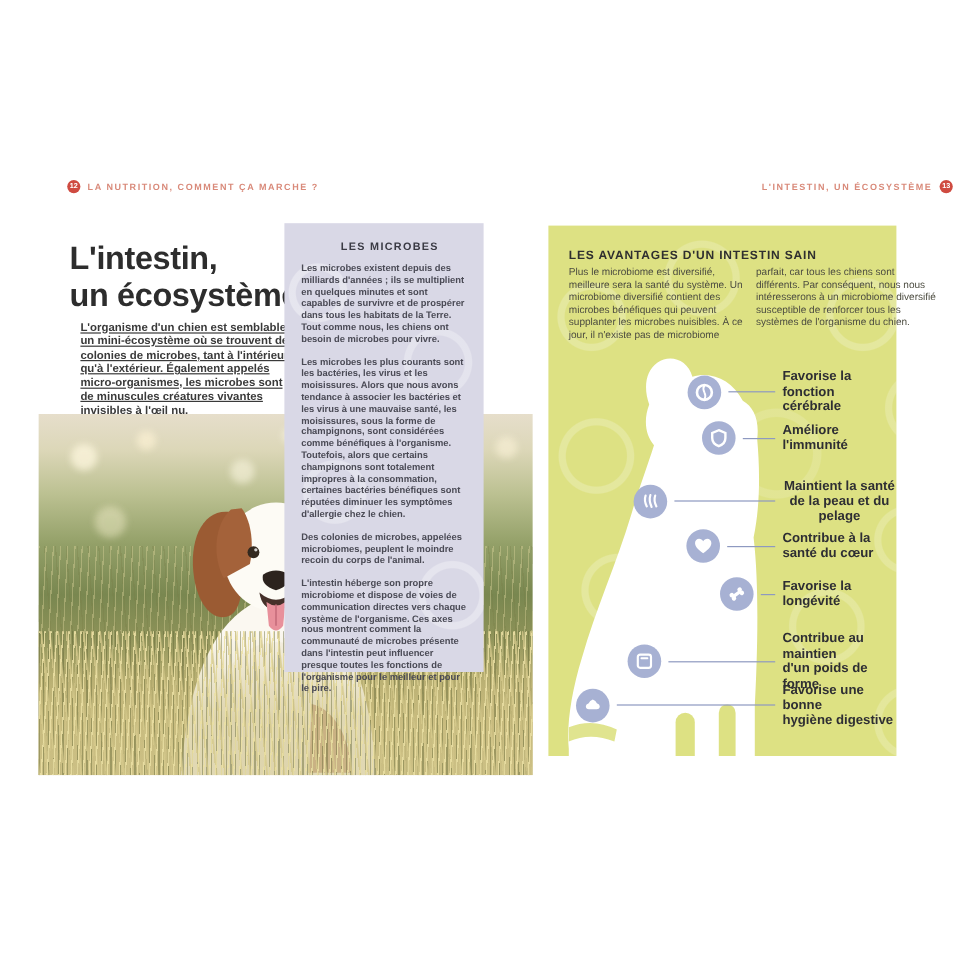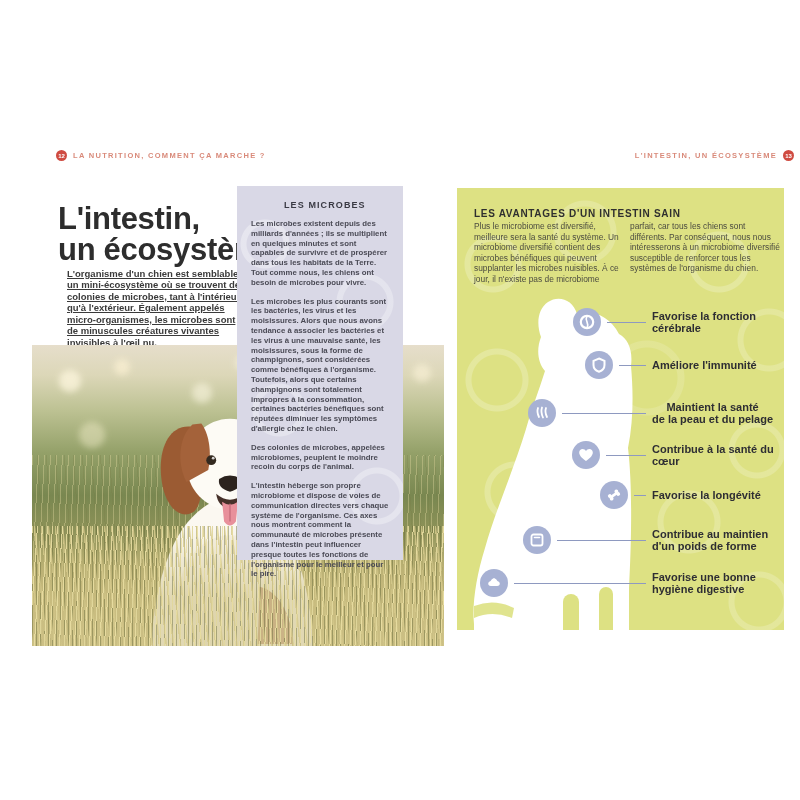--- a/index.html
+++ b/index.html
@@ -8,21 +8,21 @@
 
   
   .runhead{position:absolute;top:150px;display:flex;align-items:center;gap:6px;}
   .runhead-left{left:32px;}
   .runhead-right{right:30px;}
   .pagenum{width:11px;height:11px;border-radius:50%;background:#cf4b41;color:#fff;
            font-size:6px;font-weight:bold;display:flex;align-items:center;justify-content:center;flex:0 0 auto;}
   .runhead-label{font-size:7.5px;font-weight:bold;letter-spacing:1.3px;color:#d98a7a;}
 
   
-  .main-title{position:absolute;left:34px;top:182px;font-size:31px;line-height:31px;
+  .main-title{position:absolute;left:34px;top:182px;font-size:27px;line-height:31px;
               font-weight:800;color:#2d2d2d;letter-spacing:-0.3px;}
   .intro{position:absolute;left:43px;top:258px;width:180px;font-size:9.5px;line-height:11.5px;
          font-weight:bold;color:#3a3a3a;text-decoration:underline;}
 
   
   .photo{position:absolute;left:8px;top:345px;width:412px;height:301px;overflow:hidden;}
   .ph-bg{position:absolute;inset:0;background:linear-gradient(180deg,
         #e6decb 0%,#dcd7b8 10%,#bcc192 22%,#93a068 36%,#798750 50%,
         #8d9258 62%,#b2aa6d 74%,#c6ba7e 86%,#cdc28b 100%);}
   .ph-bokeh{position:absolute;inset:0;filter:blur(3px);opacity:.9;background-image:
@@ -49,21 +49,21 @@
   .microbes-box{position:absolute;left:213px;top:186px;width:166px;height:374px;box-sizing:border-box;
       padding:14px 14px 10px 14px;background-color:#d9d8e6;background-image:
       radial-gradient(circle at 28px 58px, transparent 18px, rgba(255,255,255,.35) 19px, rgba(255,255,255,.35) 24px, transparent 25px),
       radial-gradient(circle at 128px 116px, transparent 22px, rgba(255,255,255,.3) 23px, rgba(255,255,255,.3) 28px, transparent 29px),
       radial-gradient(circle at 42px 224px, transparent 20px, rgba(255,255,255,.3) 21px, rgba(255,255,255,.3) 26px, transparent 27px),
       radial-gradient(circle at 140px 310px, transparent 22px, rgba(255,255,255,.32) 23px, rgba(255,255,255,.32) 28px, transparent 29px);}
   .microbes-title{font-size:9px;font-weight:bold;letter-spacing:1.1px;color:#3a3a44;margin:0 0 9px 0;padding-left:33px;}
   .microbes-box p{font-size:7.8px;line-height:9.8px;font-weight:bold;color:#4a4a55;margin:0 0 9px 0;}
 
   
-  .benefits-box{position:absolute;left:433px;top:188px;width:327px;height:442px;box-sizing:border-box;
+  .benefits-box{position:absolute;left:433px;top:188px;width:290px;height:442px;box-sizing:border-box;
       background-color:#dde183;background-image:
       radial-gradient(circle at 36px 76px, transparent 22px, rgba(255,255,255,.22) 23px, rgba(255,255,255,.22) 28px, transparent 29px),
       radial-gradient(circle at 128px 44px, transparent 25px, rgba(255,255,255,.2) 26px, rgba(255,255,255,.2) 31px, transparent 32px),
       radial-gradient(circle at 262px 74px, transparent 24px, rgba(255,255,255,.22) 25px, rgba(255,255,255,.22) 30px, transparent 31px),
       radial-gradient(circle at 312px 152px, transparent 25px, rgba(255,255,255,.2) 26px, rgba(255,255,255,.2) 31px, transparent 32px),
       radial-gradient(circle at 40px 192px, transparent 25px, rgba(255,255,255,.22) 26px, rgba(255,255,255,.22) 31px, transparent 32px),
       radial-gradient(circle at 300px 262px, transparent 22px, rgba(255,255,255,.2) 23px, rgba(255,255,255,.2) 28px, transparent 29px),
       radial-gradient(circle at 58px 304px, transparent 24px, rgba(255,255,255,.22) 25px, rgba(255,255,255,.22) 30px, transparent 31px),
       radial-gradient(circle at 232px 334px, transparent 25px, rgba(255,255,255,.2) 26px, rgba(255,255,255,.2) 31px, transparent 32px),
       radial-gradient(circle at 128px 412px, transparent 22px, rgba(255,255,255,.22) 23px, rgba(255,255,255,.22) 28px, transparent 29px),

